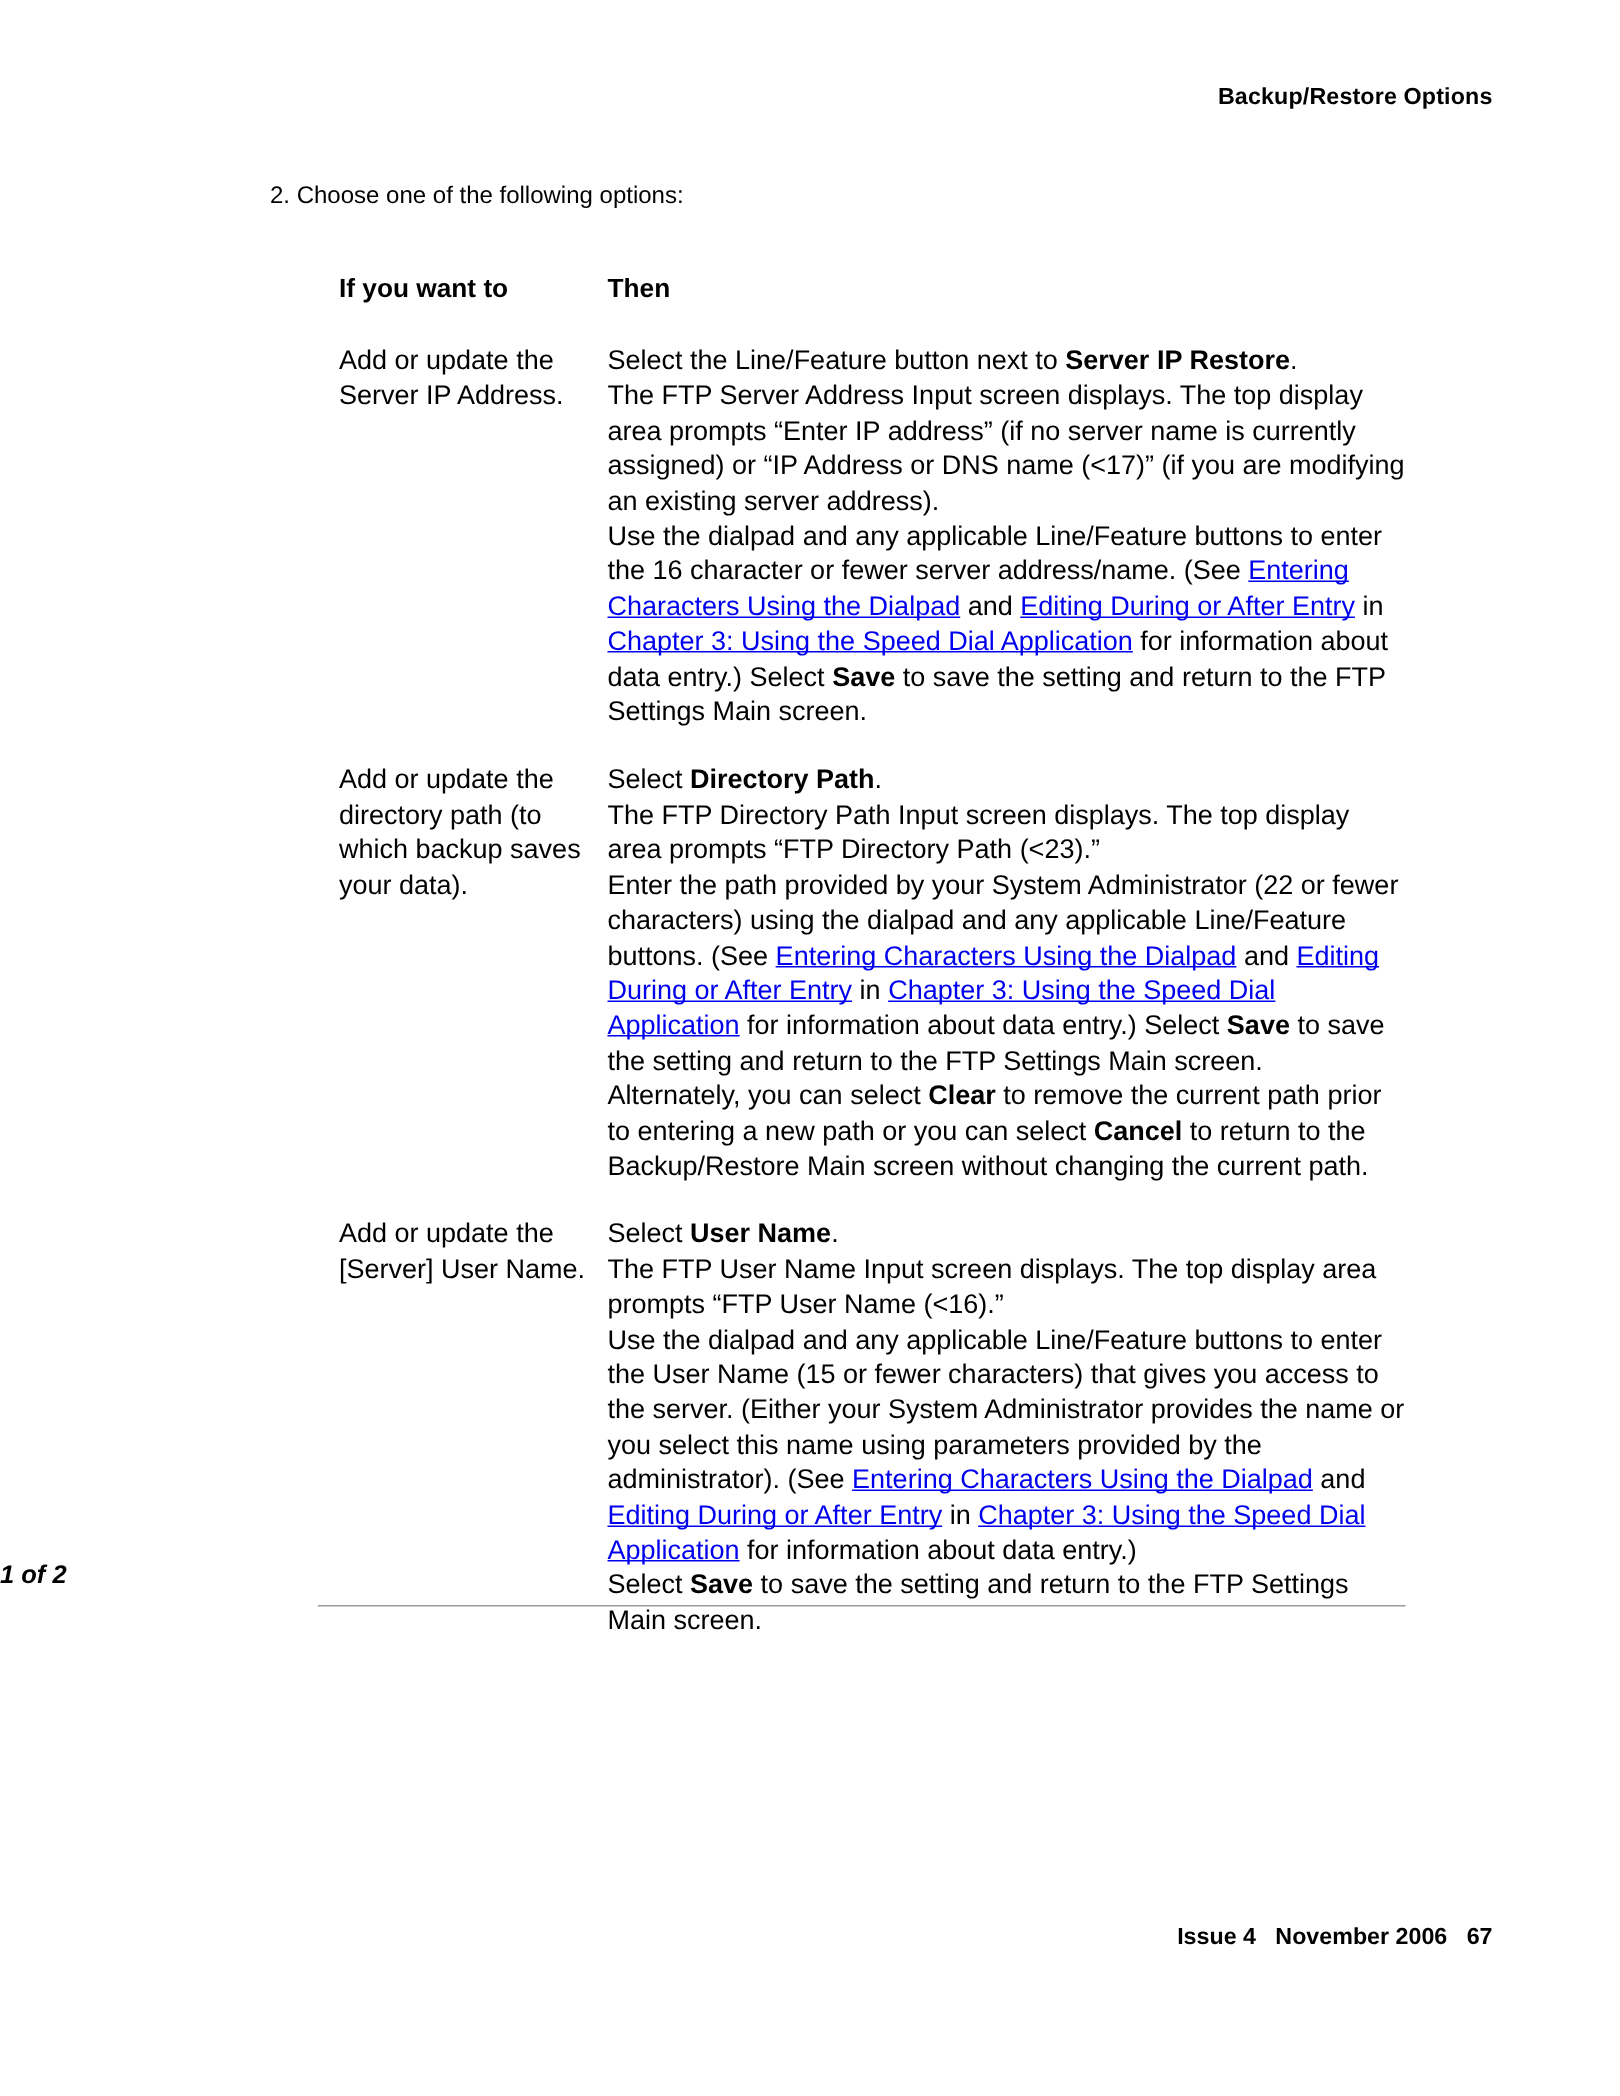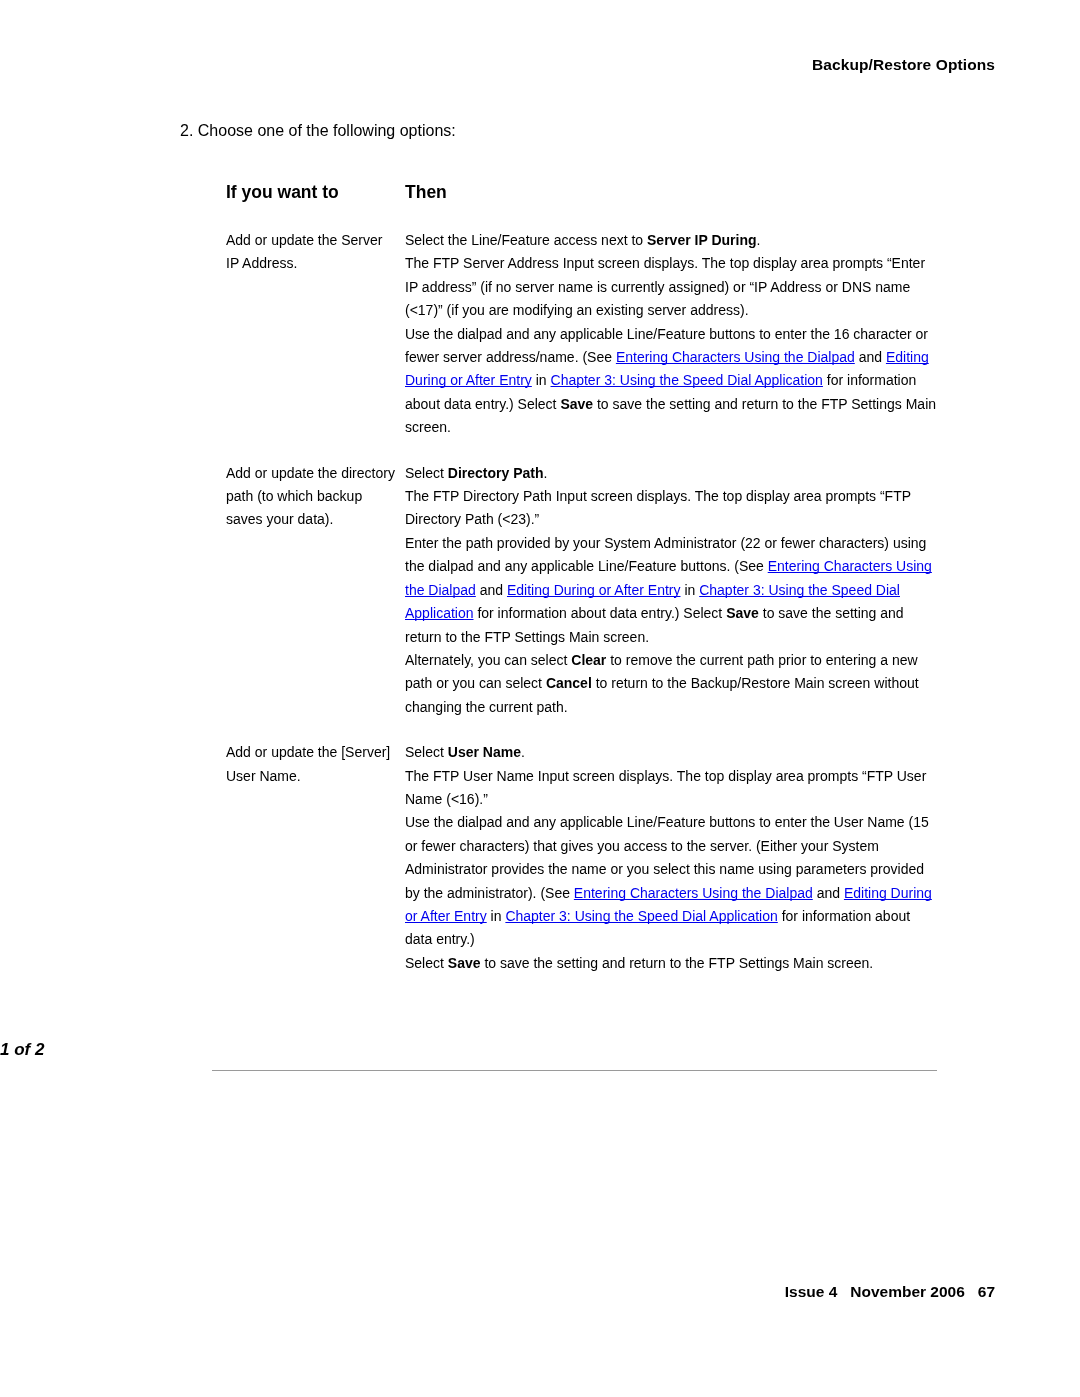--- a/index.html
+++ b/index.html
@@ -66,21 +66,21 @@
   }
 
   .head-row {
     font-weight: bold;
     font-size: 17.5px;
     line-height: 23px;
     margin-bottom: 25px;
   }
 
   .body-row {
-    font-size: 14px;
+    font-size: 18px;
     line-height: 23.4px;
     margin-bottom: 22px;
   }
   .body-row:last-of-type { margin-bottom: 16px; }
 
   .col-a .cell-text { display: block; }
 
   .para { margin: 0 0 0 0; }
   .para + .para { margin-top: 0; }
 
@@ -140,21 +140,21 @@
     <div class="trow head-row">
       <div class="col-a">If you want to</div>
       <div class="col-b">Then</div>
     </div>
 
     <div class="trow body-row">
       <div class="col-a">
         <span class="cell-text">Add or update the Server IP Address.</span>
       </div>
       <div class="col-b">
-        <p class="para"><span>Select the Line/Feature access next to </span><span class="bold">Server IP During</span><span>.</span></p>
+        <p class="para"><span>Select the Line/Feature button next to </span><span class="bold">Server IP Restore</span><span>.</span></p>
         <p class="para ital">The FTP Server Address Input screen displays. The top display area prompts “Enter IP address” (if no server name is currently assigned) or “IP Address or DNS name (&lt;17)” (if you are modifying an existing server address).</p>
         <p class="para"><span>Use the dialpad and any applicable Line/Feature buttons to enter the 16 character or fewer server address/name. (See </span><a href="#" class="xref">Entering Characters Using the Dialpad</a><span> and </span><a href="#" class="xref">Editing During or After Entry</a><span> in </span><a href="#" class="xref">Chapter 3: Using the Speed Dial Application</a><span> for information about data entry.) Select </span><span class="bold">Save</span><span> to save the setting and return to the FTP Settings Main screen.</span></p>
       </div>
     </div>
 
     <div class="trow body-row">
       <div class="col-a">
         <span class="cell-text">Add or update the directory path (to which backup saves your data).</span>
       </div>
       <div class="col-b">

